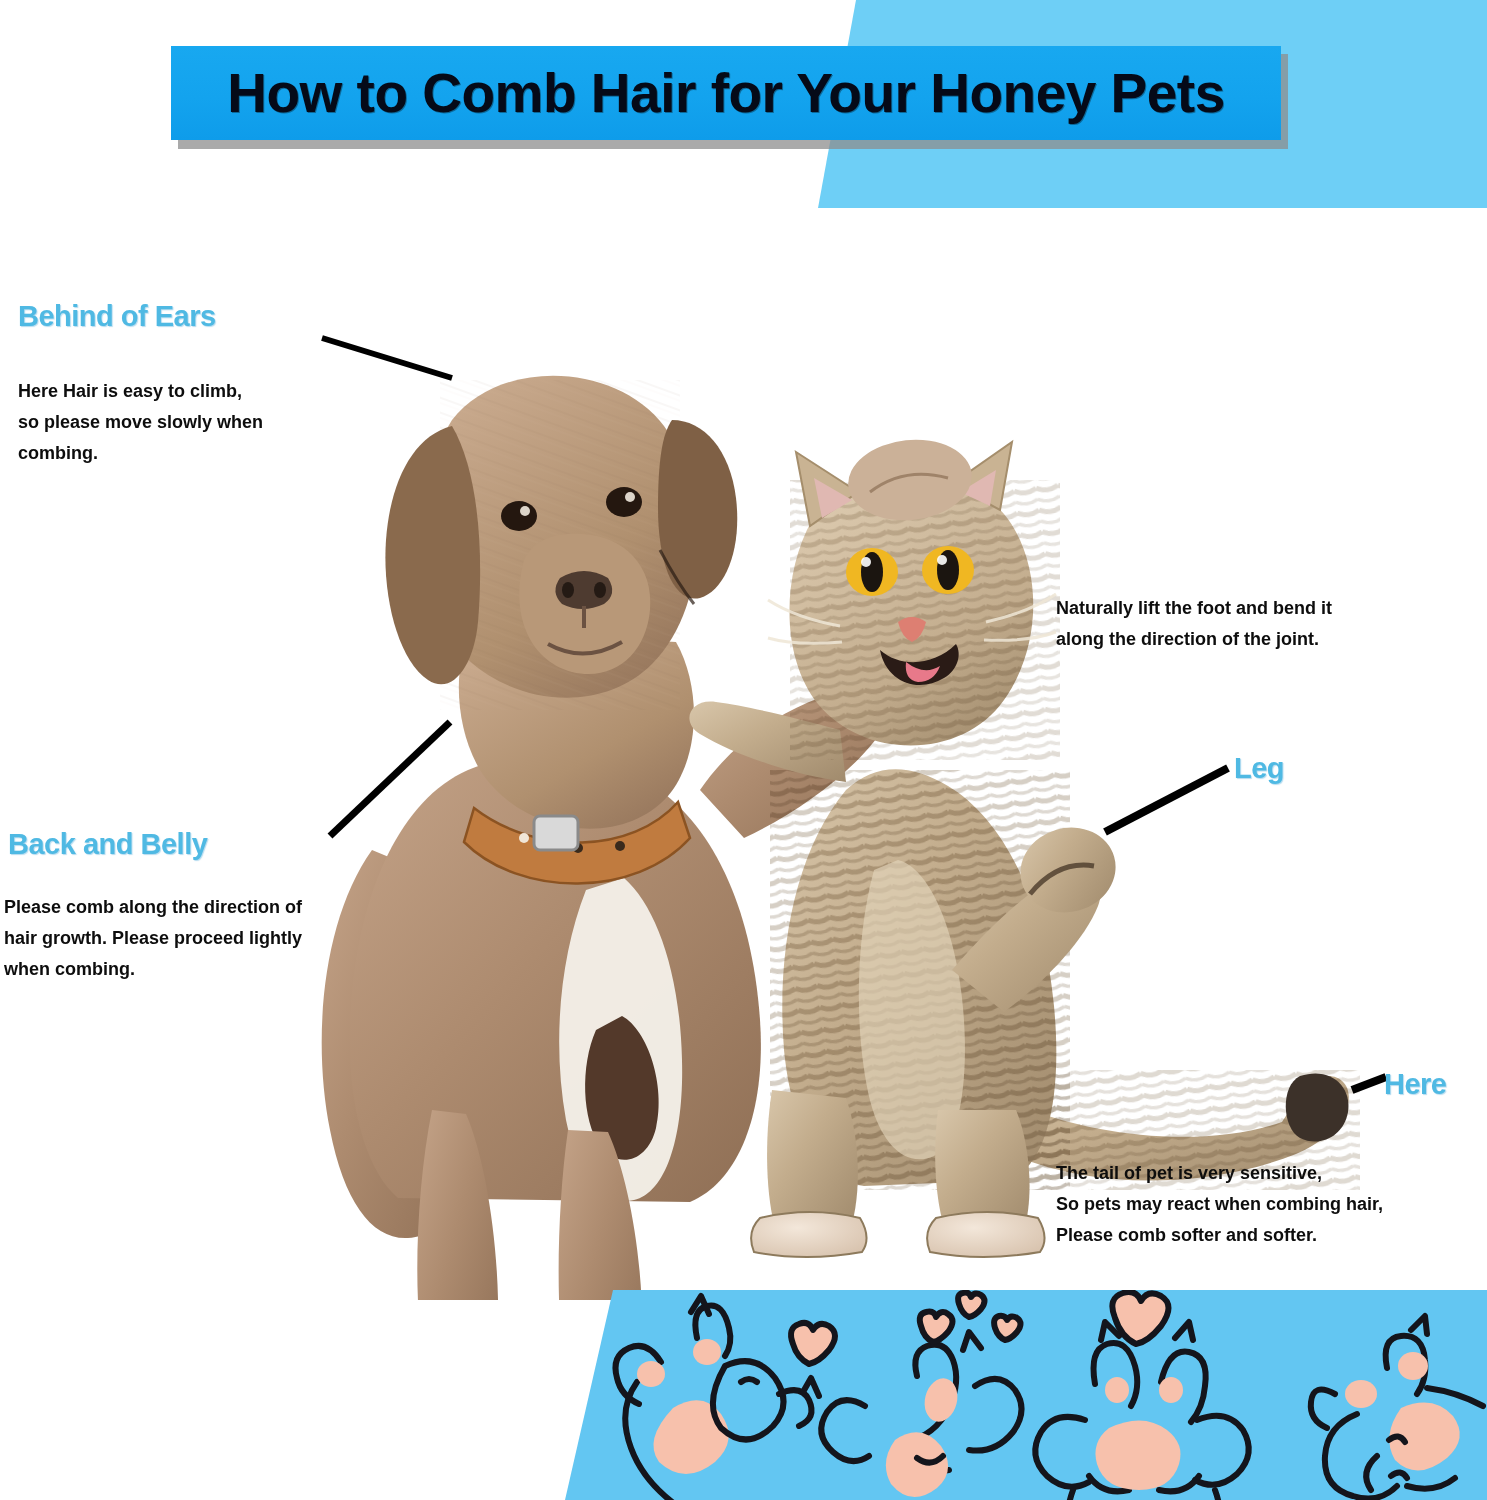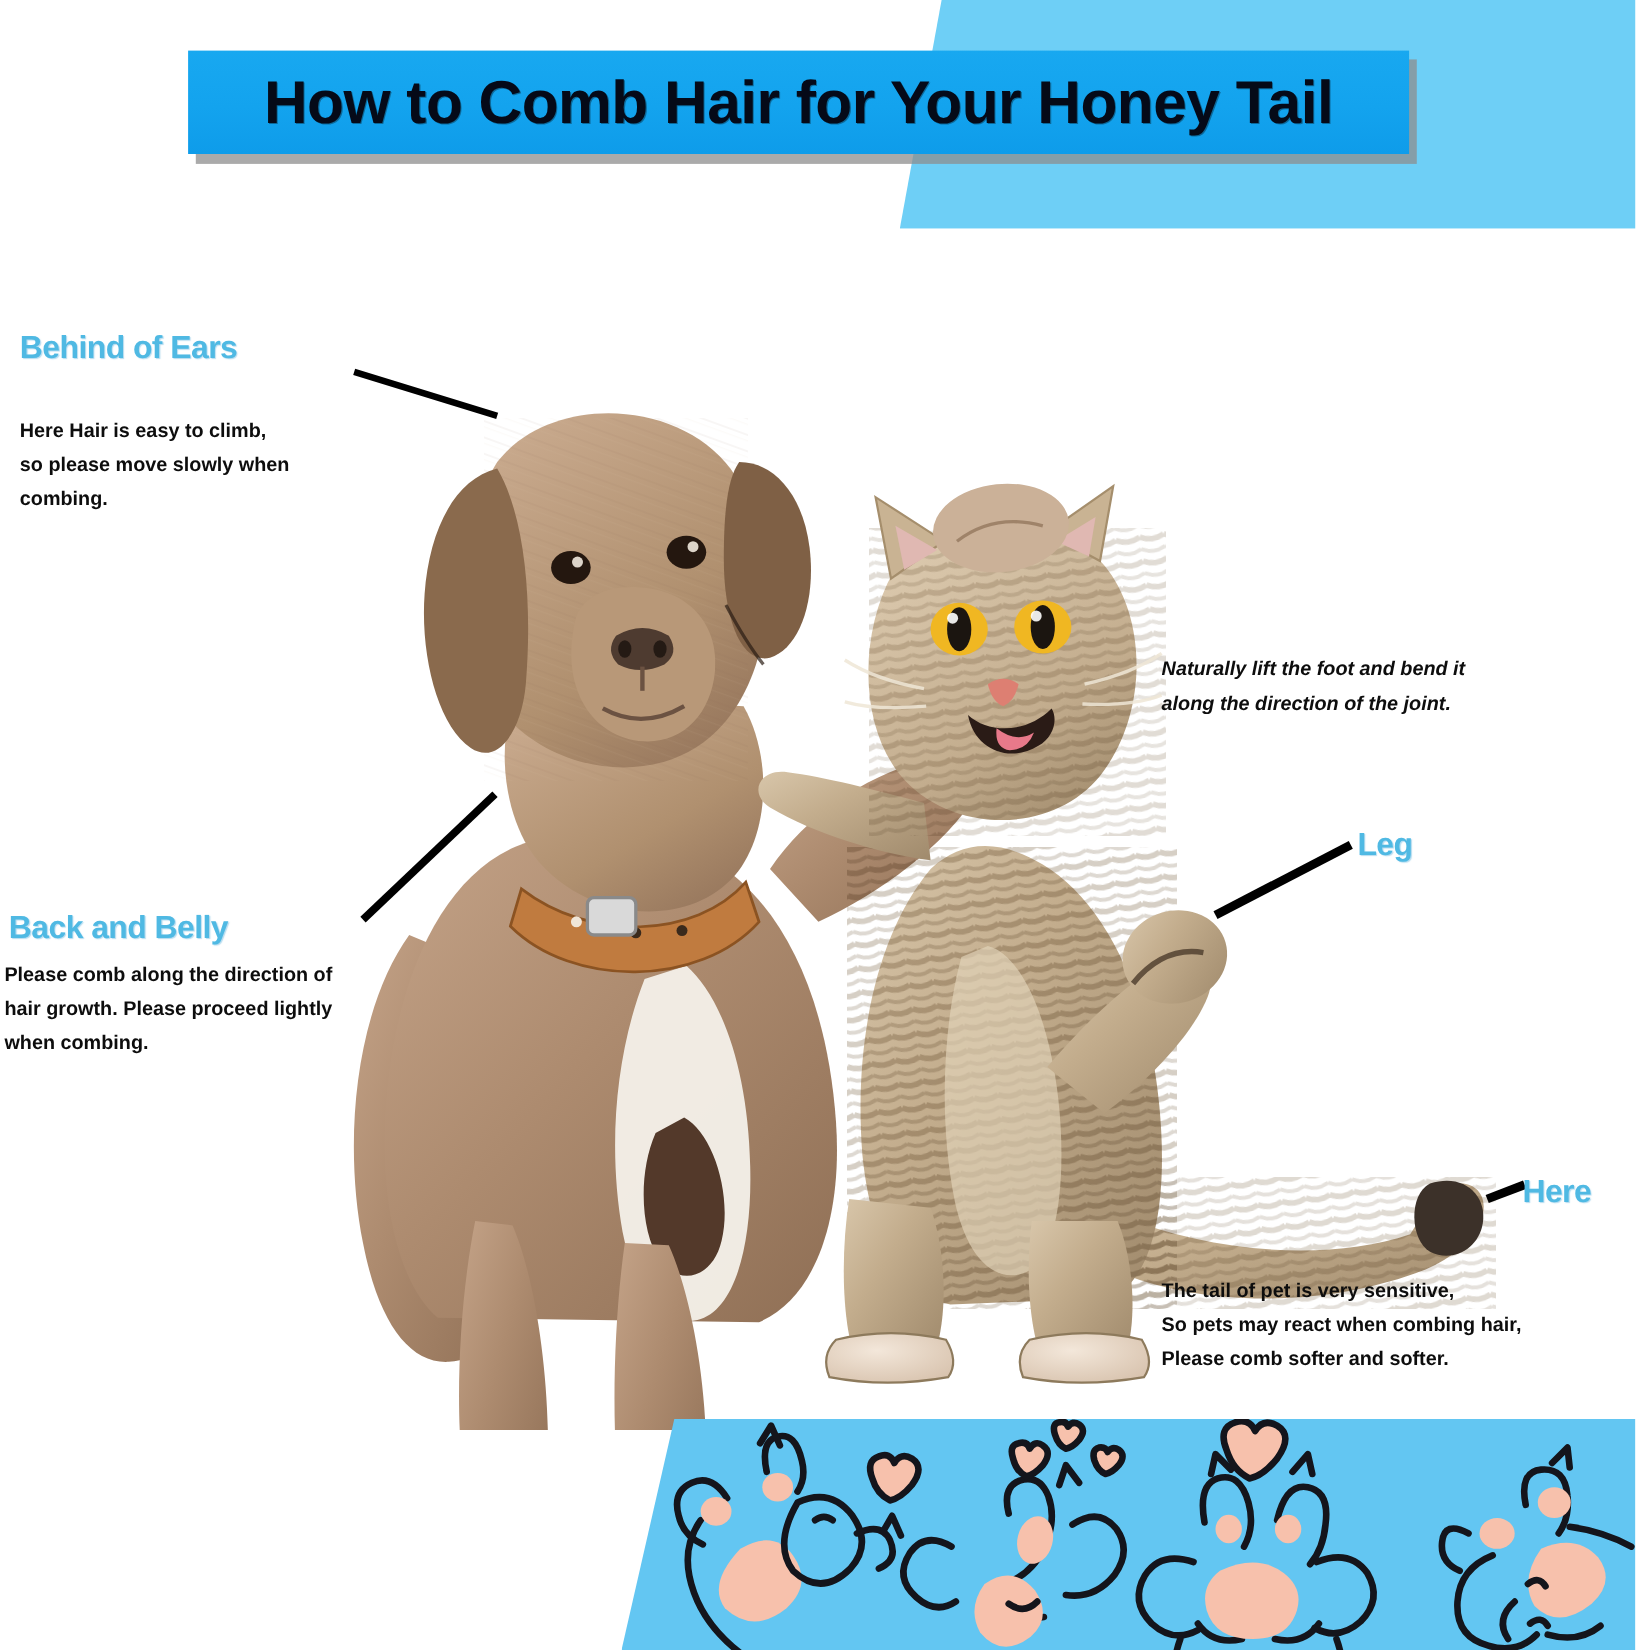--- a/index.html
+++ b/index.html
@@ -73,24 +73,24 @@
     font-weight: 600;
     color: #0d0d0d;
     line-height: 1.72;
     white-space: pre-line;
   }
 
   #ears-title { left: 18px; top: 300px; }
   #ears-body  { left: 18px; top: 376px; }
 
   #back-title { left: 8px;  top: 810px; margin-top: 18px; }
-  #back-body  { left: 4px;  top: 871px; }
+  #back-body  { left: 4px;  top: 892px; }
 
   #leg-title  { left: 1234px; top: 752px; }
-  #foot-body  { left: 1056px; top: 593px; font-style: italic; }
+  #foot-body  { left: 1056px; top: 593px; }
 
   #tail-title { left: 1384px; top: 1068px; }
   #tail-body  { left: 1056px; top: 1158px; }
 
   
   .leader { position: absolute; }
 
   
   #pets {
     position: absolute;
@@ -111,21 +111,21 @@
   }
 </style>
 </head>
 <body>
 
 <div id="page">
 
   <div class="header-slant"></div>
   <div class="title-shadow"></div>
   <div class="title-bar">
-    <span class="title-text">How to Comb Hair for Your Honey Tail</span>
+    <span class="title-text">How to Comb Hair for Your Honey Pets</span>
   </div>
 
   <svg id="pets" viewBox="0 0 1487 1070" aria-hidden="true">
     <defs>
 
       <linearGradient id="dogCoat" x1="0" y1="0" x2="1" y2="1">
         <stop offset="0%" stop-color="#c4a388"></stop>
         <stop offset="45%" stop-color="#ad8b6f"></stop>
         <stop offset="100%" stop-color="#8f6f55"></stop>
       </linearGradient>

